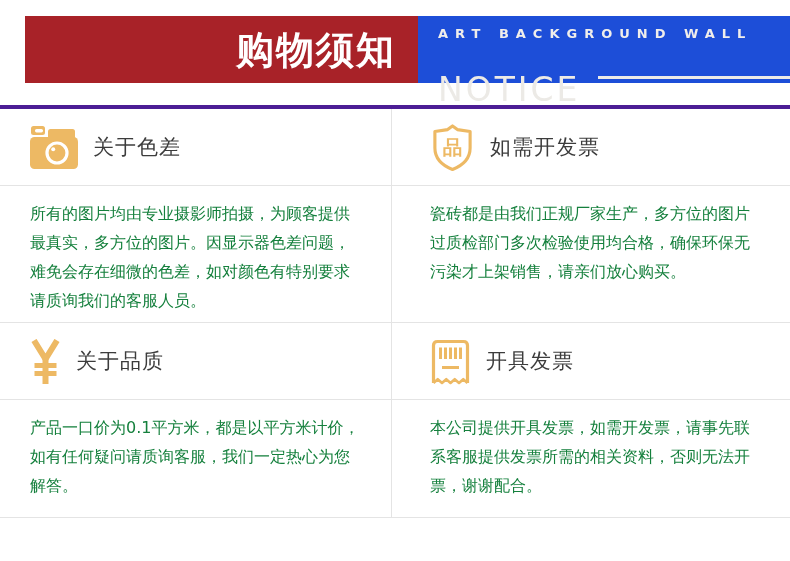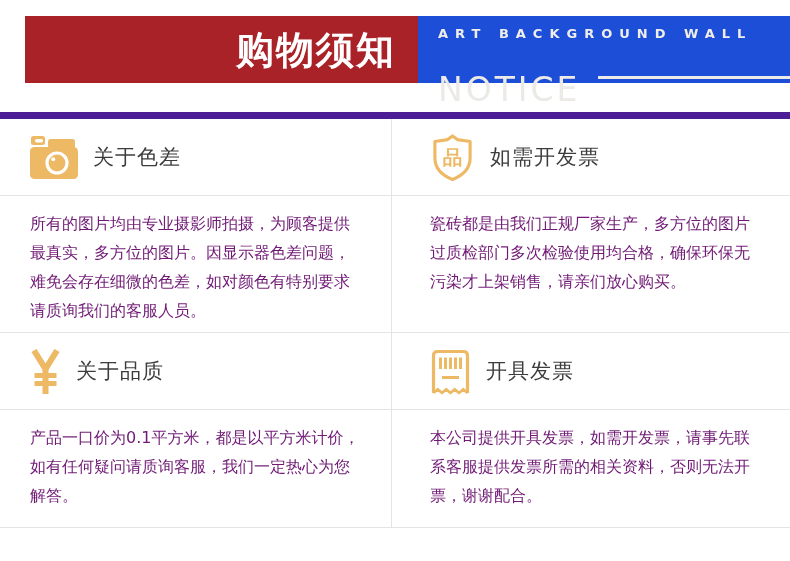--- a/index.html
+++ b/index.html
@@ -20,41 +20,41 @@
     flex:1; background:#1d4ed8; color:#f0eeeb;
     padding:8px 0 0 20px; display:flex; flex-direction:column;
   }
   .banner-tagline { font-size:13px; font-weight:bold; letter-spacing:7px; line-height:1; margin-top:3px; }
   .notice-row { display:flex; align-items:center; margin-top:5px; }
   .notice-text { font-size:33px; letter-spacing:3px; line-height:1; font-weight:400; color:#eceae6;margin-top:28px; }
   .notice-line { flex:1; height:3px; background:#ecebe8; margin-left:18px; margin-top:4px; }
 
   
   .content {
-    margin-top:29px;
-    border-top:7px solid #4c1d95;
+    margin-top:22px;
+    border-top:4px solid #4c1d95;
     border-bottom:1px solid #e4e4e4;
     display:grid;
     grid-template-columns:392px 398px;
   }
   .section { background:#fff; }
   .section.left { border-right:1px solid #e4e4e4; }
   .section.top  { border-bottom:1px solid #e4e4e4; }
 
   .section-header {
     height:77px; border-bottom:1px solid #e4e4e4;
     display:flex; align-items:center; gap:15px;
     padding-left:30px;
   }
   .section.right .section-header { padding-left:38px; }
   .section-title { font-size:21px; font-weight:400; color:#3c3c3c; letter-spacing:1px; }
 
   .section-body {
     padding:13px 28px 0 30px;
-    font-size:16px; line-height:29px; color:#701a75;
+    font-size:16px; line-height:29px; color:#15803d;
     white-space:pre-line;
   }
   .section.right .section-body { padding-left:38px; }
   .section.top .section-body { height:136px; }
   .section.bottom .section-body { height:117px; }
 
   .icon { display:inline-flex; align-items:center; justify-content:center; }
   .icon svg { display:block; }
 </style>
 </head>

